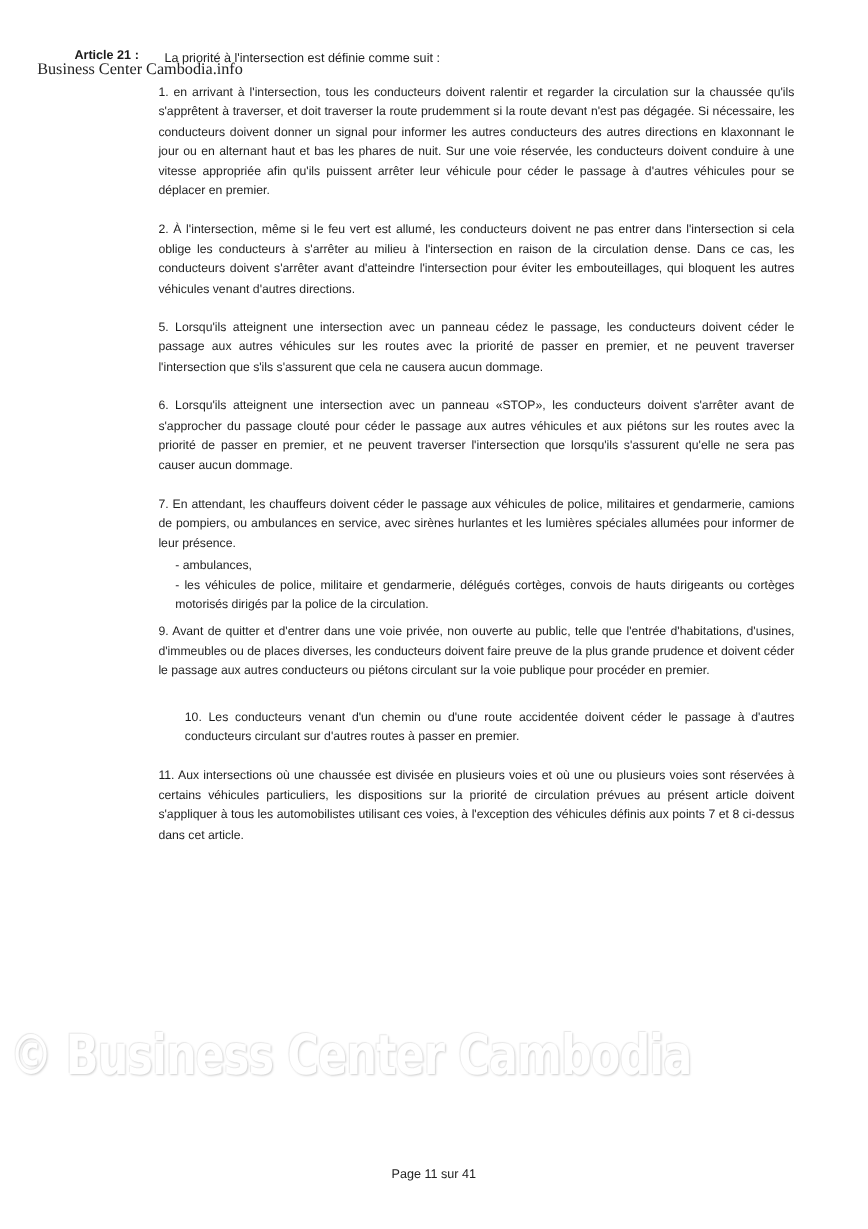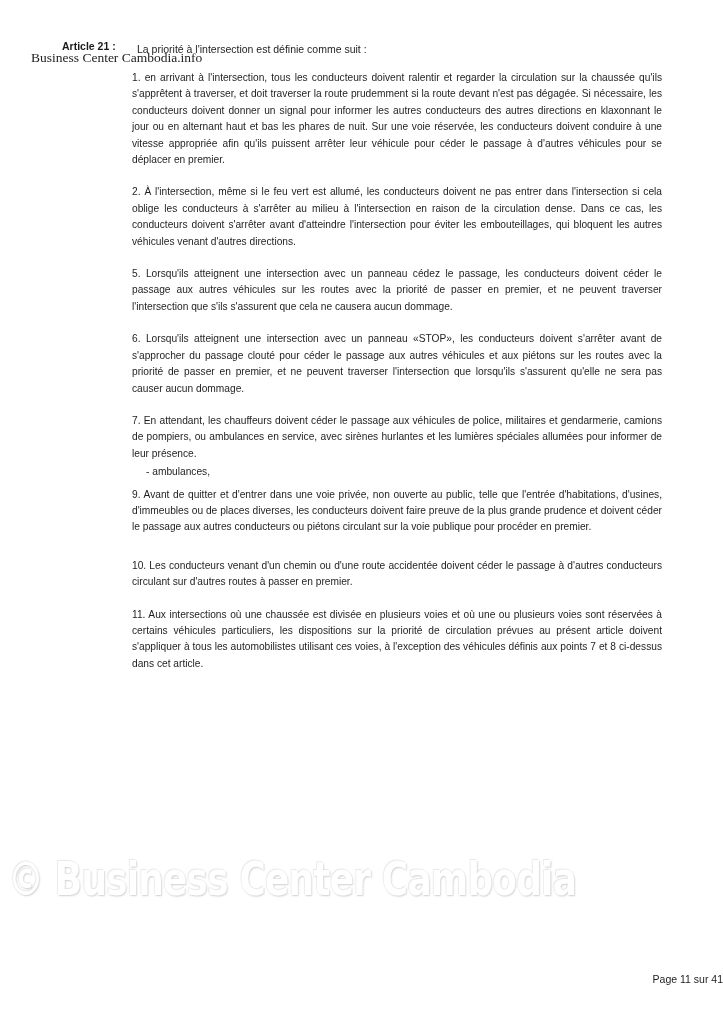--- a/index.html
+++ b/index.html
@@ -16,51 +16,52 @@
     font-size: 10.5px; font-weight: bold; color: #1a1a1a;
   }
   .intro {
     position: absolute; left: 137px; top: 43px; font-size: 10.5px;
   }
   .body-text {
     position: absolute; left: 132px; top: 70px; width: 530px;
     font-size: 10.2px; line-height: 16.4px; text-align: justify;
   }
   .para { margin: 0 0 16px 0; }
-  .para.extra { margin-top: 22px; }
+  .para.extra { margin-top: 22px; margin-left: 22px; }
   .bullets { margin: -14px 0 6px 14px; padding: 0; list-style: none; }
   .bullets li { margin: 0; }
   .watermark {
     position: absolute; left: 8px; top: 852px;
     font-family: "DejaVu Sans", sans-serif; font-weight: bold; font-size: 46px;
     color: #ffffff; letter-spacing: -1px; transform: scaleX(0.78); transform-origin: left;
     text-shadow: 1px 1px 2px #cfcfcf, -1px -1px 1px #e8e8e8;
     white-space: nowrap;
   }
   .page-number {
-    position: absolute; left: 0; width: 723px; top: 973px; text-align: right;
+    position: absolute; left: 0; width: 723px; top: 973px; text-align: center;
     font-size: 10.5px; color: #222;
   }
 </style>
 </head>
 <body>
 
 <div class="site-header">Business Center Cambodia.info</div>
 
 <div class="article-label">Article 21 :</div>
 <div class="intro">La priorité à l'intersection est définie comme suit :</div>
 
 <div class="body-text">
   <p class="para">1.   en arrivant à l'intersection, tous les conducteurs doivent ralentir et regarder la circulation sur la chaussée qu'ils s'apprêtent à traverser, et doit traverser la route prudemment si la route devant n'est pas dégagée. Si nécessaire, les conducteurs doivent donner un signal pour informer les autres conducteurs des autres directions en klaxonnant le jour ou en alternant haut et bas les phares de nuit. Sur une voie réservée, les conducteurs doivent conduire à une vitesse appropriée afin qu'ils puissent arrêter leur véhicule pour céder le passage à d'autres véhicules pour se déplacer en premier.</p>
   <p class="para">2.  À l'intersection, même si le feu vert est allumé, les conducteurs doivent ne pas entrer dans l'intersection si cela oblige les conducteurs à s'arrêter au milieu à l'intersection en raison de la circulation dense. Dans ce cas, les conducteurs doivent s'arrêter avant d'atteindre l'intersection pour éviter les embouteillages, qui bloquent les autres véhicules venant d'autres directions.</p>
   <p class="para">5. Lorsqu'ils atteignent une intersection avec un panneau cédez le passage, les conducteurs doivent céder le passage aux autres véhicules sur les routes avec la priorité de passer en premier, et ne peuvent traverser l'intersection que s'ils s'assurent que cela ne causera aucun dommage.</p>
   <p class="para">6. Lorsqu'ils atteignent une intersection avec un panneau «STOP», les conducteurs doivent s'arrêter avant de s'approcher du passage clouté pour céder le passage aux autres véhicules et aux piétons sur les routes avec la priorité de passer en premier, et ne peuvent traverser l'intersection que lorsqu'ils s'assurent qu'elle ne sera pas causer aucun dommage.</p>
   <p class="para">7. En attendant, les chauffeurs doivent céder le passage aux véhicules de police, militaires et gendarmerie, camions de pompiers, ou ambulances en service, avec sirènes hurlantes et les lumières spéciales allumées pour informer de leur présence.</p>
   <ul class="bullets">
     <li>- ambulances,</li>
+    <li>- les véhicules de police, militaire et gendarmerie, délégués cortèges, convois de hauts dirigeants ou cortèges motorisés dirigés par la police de la circulation.</li>
   </ul>
   <p class="para">9. Avant de quitter et d'entrer dans une voie privée, non ouverte au public, telle que l'entrée d'habitations, d'usines, d'immeubles ou de places diverses, les conducteurs doivent faire preuve de la plus grande prudence et doivent céder le passage aux autres conducteurs ou piétons circulant sur la voie publique pour procéder en premier.</p>
   <p class="para extra">10. Les conducteurs venant d'un chemin ou d'une route accidentée doivent céder le passage à d'autres conducteurs circulant sur d'autres routes à passer en premier.</p>
   <p class="para">11. Aux intersections où une chaussée est divisée en plusieurs voies et où une ou plusieurs voies sont réservées à certains véhicules particuliers, les dispositions sur la priorité de circulation prévues au présent article doivent s'appliquer à tous les automobilistes utilisant ces voies, à l'exception des véhicules définis aux points 7 et 8 ci-dessus dans cet article.</p>
 </div>
 
 <div class="watermark">© Business Center Cambodia</div>
 
 <div class="page-number">Page 11 sur 41</div>
 

